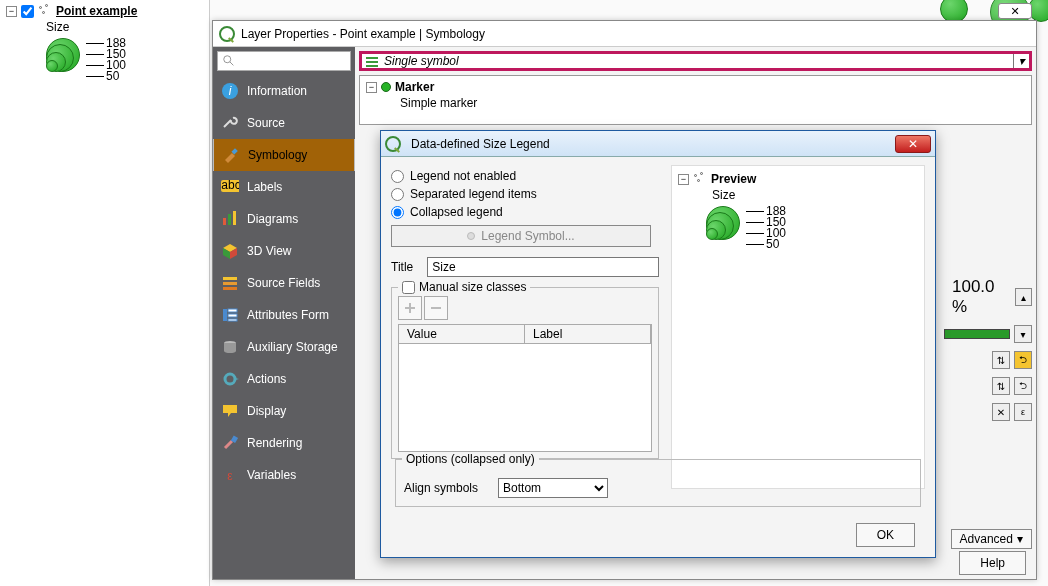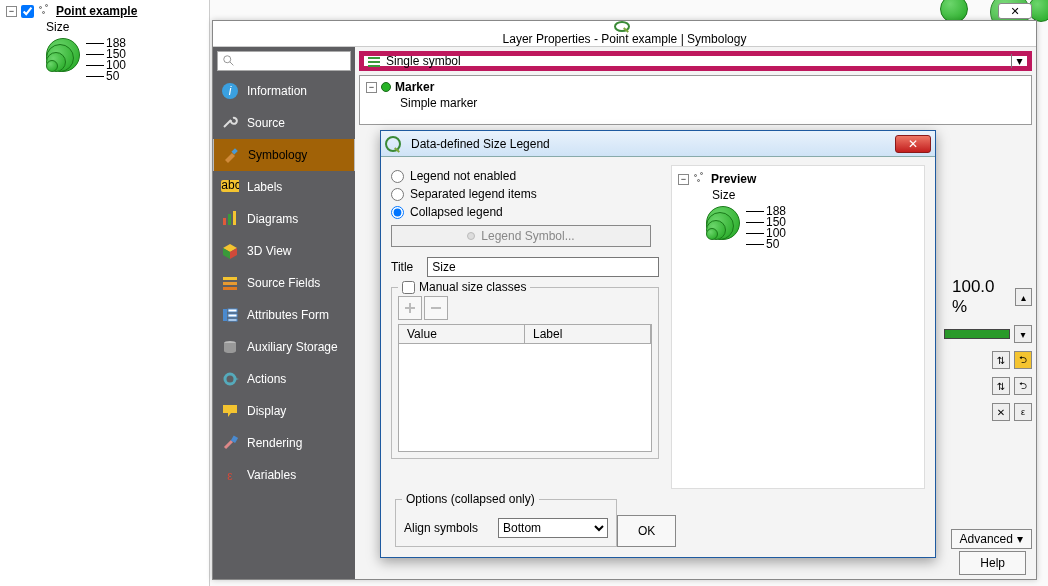--- a/index.html
+++ b/index.html
@@ -14,33 +14,33 @@
   .dots-mini span{ position:absolute; width:3px;height:3px;border:1px solid #666; border-radius:50%; background:#eee; }
   .layer-label { font-weight:bold; text-decoration:underline; cursor:default;}
   .layer-sub { margin-left:40px; margin-top:2px; }
   .nested-circles { position:relative; width:36px; height:36px; margin-left:40px; margin-top:2px;}
   .nc { position:absolute; border-radius:50%; border:1px solid #1a7a1a; background:radial-gradient(circle at 35% 30%, #6cd66c, #1fa51f); }
   .nc-labels { margin-left:4px; font-size:11px; line-height:11px; color:#000;}
   .nc-line { width:18px; height:1px; background:#000; display:inline-block; vertical-align:middle; margin-right:2px;}
 
   
   .props-win { position:absolute; left:212px; top:20px; width:825px; height:560px; background:#f4f4f4; border:1px solid #888; box-shadow:0 0 6px rgba(0,0,0,.2);}
-  .props-title { height:26px; display:flex; align-items:center; padding:0 6px; background:#fff; border-bottom:1px solid #ccc;flex-direction:column;}
+  .props-title { height:26px; display:flex; align-items:center; padding:0 6px; background:#fff; border-bottom:1px solid #ccc;}
   .q-icon { width:16px;height:16px; border-radius:50%; border:2px solid #3a8a36; position:relative; margin-right:6px;}
   .q-icon::after{content:""; position:absolute; right:-1px; bottom:-1px; width:6px;height:2px;background:#7da83a; transform:rotate(40deg);}
   .props-body { display:flex; height:calc(100% - 26px);}
   .sidemenu { width:142px; min-width:142px; background:#5e5e61; color:#fff; display:flex; flex-direction:column; }
   .search-box { margin:4px; background:#fff; display:flex; align-items:center; border:1px solid #aaa;}
   .search-box svg{margin:2px 4px;}
   .side-item { display:flex; align-items:center; gap:8px; padding:7px 8px; cursor:pointer; }
   .side-item.active { background:#a16207; color:#000; border-left:1px solid #bbb; border-right:1px solid #bbb;}
   .side-icon { width:18px; height:18px; display:flex; align-items:center; justify-content:center; }
 
   .right-pane { flex:1; background:#f4f4f4; padding:4px; position:relative;}
-  .combo { display:flex; align-items:center; background:#fff; border:5px solid #be185d; height:20px; margin-bottom:4px; }
+  .combo { display:flex; align-items:center; background:#fff; border:3px solid #be185d; height:20px; margin-bottom:4px;font-style:italic; }
   .combo .lab{flex:1; padding-left:4px;}
   .combo .dd{width:16px; text-align:center; border-left:1px solid #777;}
   .tree-box { border:1px solid #999; background:#fff; padding:4px 6px; height:50px;}
   .tree-line{ display:flex; align-items:center; gap:4px;}
   .green-dot{width:10px;height:10px;border-radius:50%;background:#27b327;border:1px solid #1a6a1a;}
   .right-extra { position:absolute; right:4px; top:230px; width:88px;}
   .right-extra .row{display:flex; align-items:center; gap:4px; margin-bottom:8px; justify-content:flex-end;}
   .fake-slider{height:10px;background:linear-gradient(to right,#2a9a2a,#2a9a2a);border:1px solid #444;flex:1;}
   .mini-btn{width:18px;height:18px;border:1px solid #888;background:#eee;display:flex;align-items:center;justify-content:center;font-size:10px;}
   .advanced-btn{border:1px solid #888;background:#f8f8f8;padding:2px 8px;display:inline-flex;align-items:center;gap:4px;}
@@ -62,21 +62,21 @@
   .title-row input[type=text]{flex:1;height:20px;border:1px solid #777;padding:0 4px;}
   .groupbox{border:1px solid #bbb;margin-top:10px;padding:8px 6px 6px 6px;position:relative;}
   .groupbox .gtitle{position:absolute;top:-8px;left:6px;background:#f4f4f4;padding:0 4px;display:flex;align-items:center;gap:4px;}
   .mini-icon-btn{width:24px;height:24px;border:1px solid #aaa;background:#f8f8f8;display:flex;align-items:center;justify-content:center;color:#aaa;font-size:14px;}
   .mini-icon-row{display:flex;gap:2px;margin-bottom:4px;}
   .size-table{border:1px solid #aaa;background:#fff;height:128px;}
   .size-table .hdr{display:flex;border-bottom:1px solid #aaa;background:#f4f4f4;}
   .size-table .hdr div{padding:2px 8px;border-right:1px solid #aaa;flex:1;}
   .dlg-right { flex:1; border:1px solid #ddd; background:#fff; padding:6px;}
   .dlg-right .hdr{display:flex;gap:4px;align-items:center;}
-  .dlg-bottom{position:absolute;left:0;right:0;bottom:0;padding:10px 14px;display:flex;flex-direction:row;}
+  .dlg-bottom{position:absolute;left:0;right:0;bottom:0;padding:10px 14px;display:flex;flex-direction:column;}
   .align-row{display:flex;align-items:center;gap:20px;margin-top:4px;}
   .align-row select{width:110px;height:20px;border:1px solid #777;background:#fff;}
   .ok-row{display:flex;justify-content:flex-end;margin-top:16px;padding-right:6px;}
 
   
   .bg-blob{position:absolute;border-radius:50%;background:radial-gradient(circle at 35% 30%,#6cd66c,#1fa51f);border:1px solid #1a7a1a;}
 
   
   .props-close{ position:absolute; right:4px; top:-18px; width:34px; height:16px; border:1px solid #888; border-radius:3px; background:#fff; display:flex; align-items:center; justify-content:center; font-size:11px;}
 </style>

